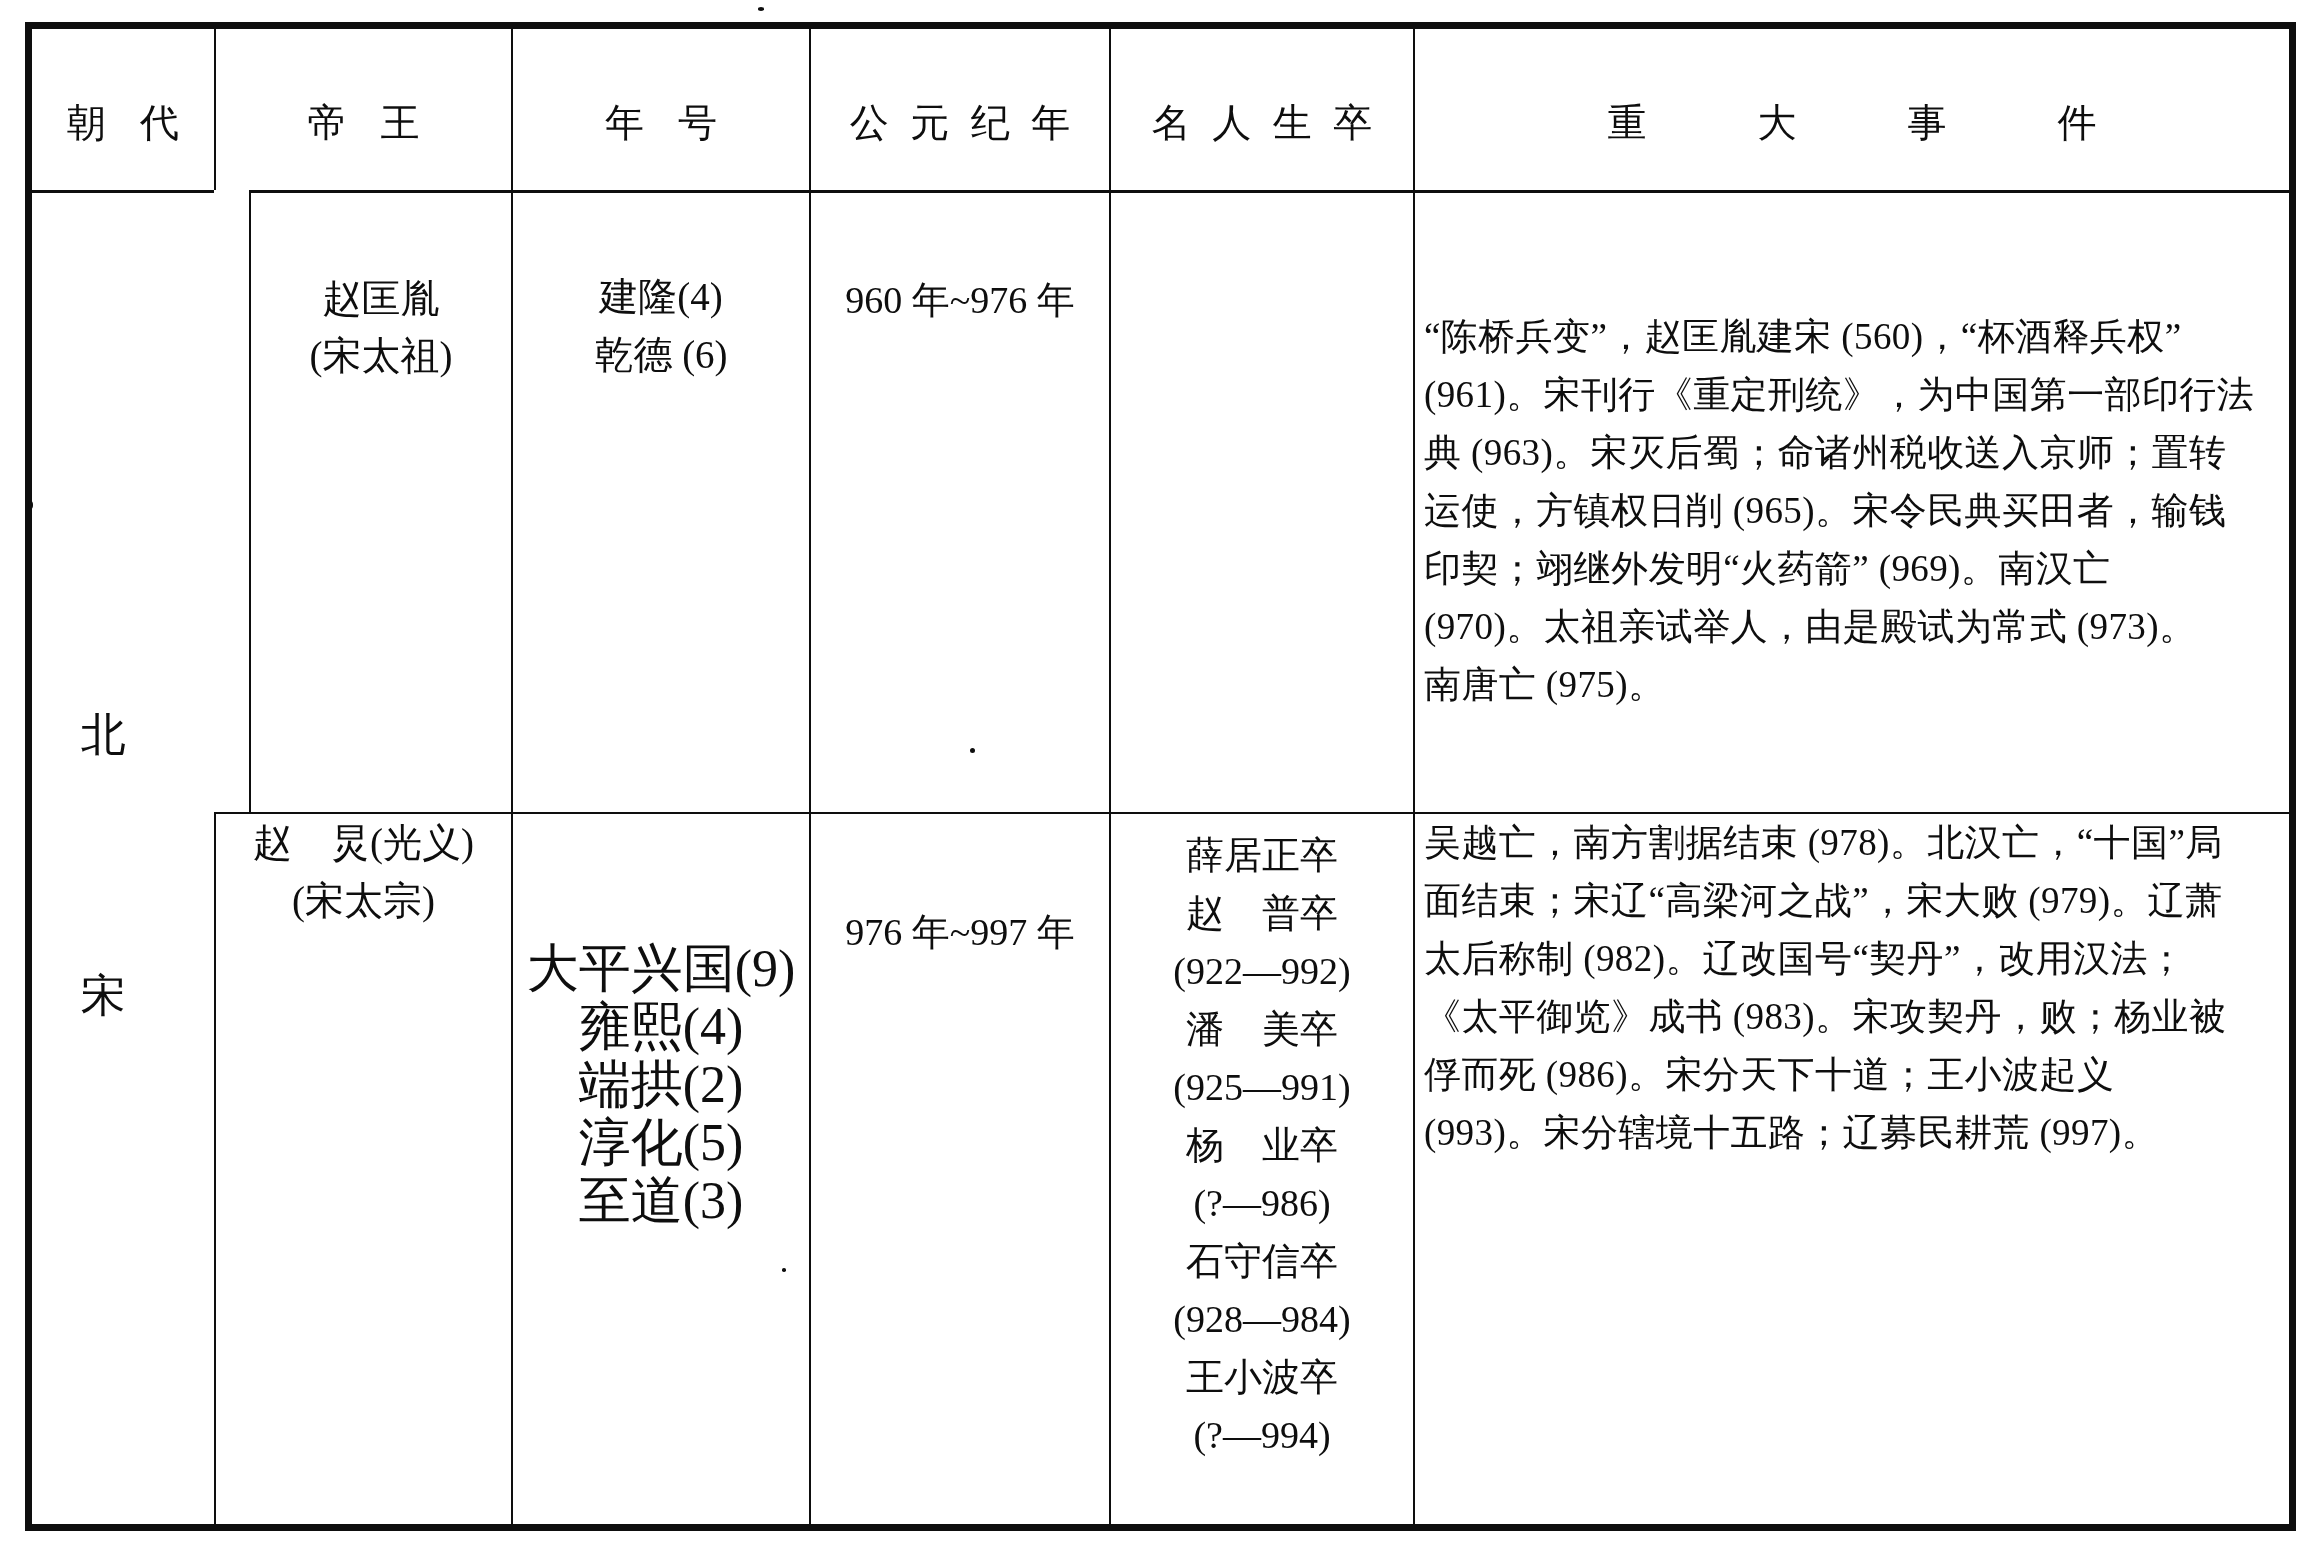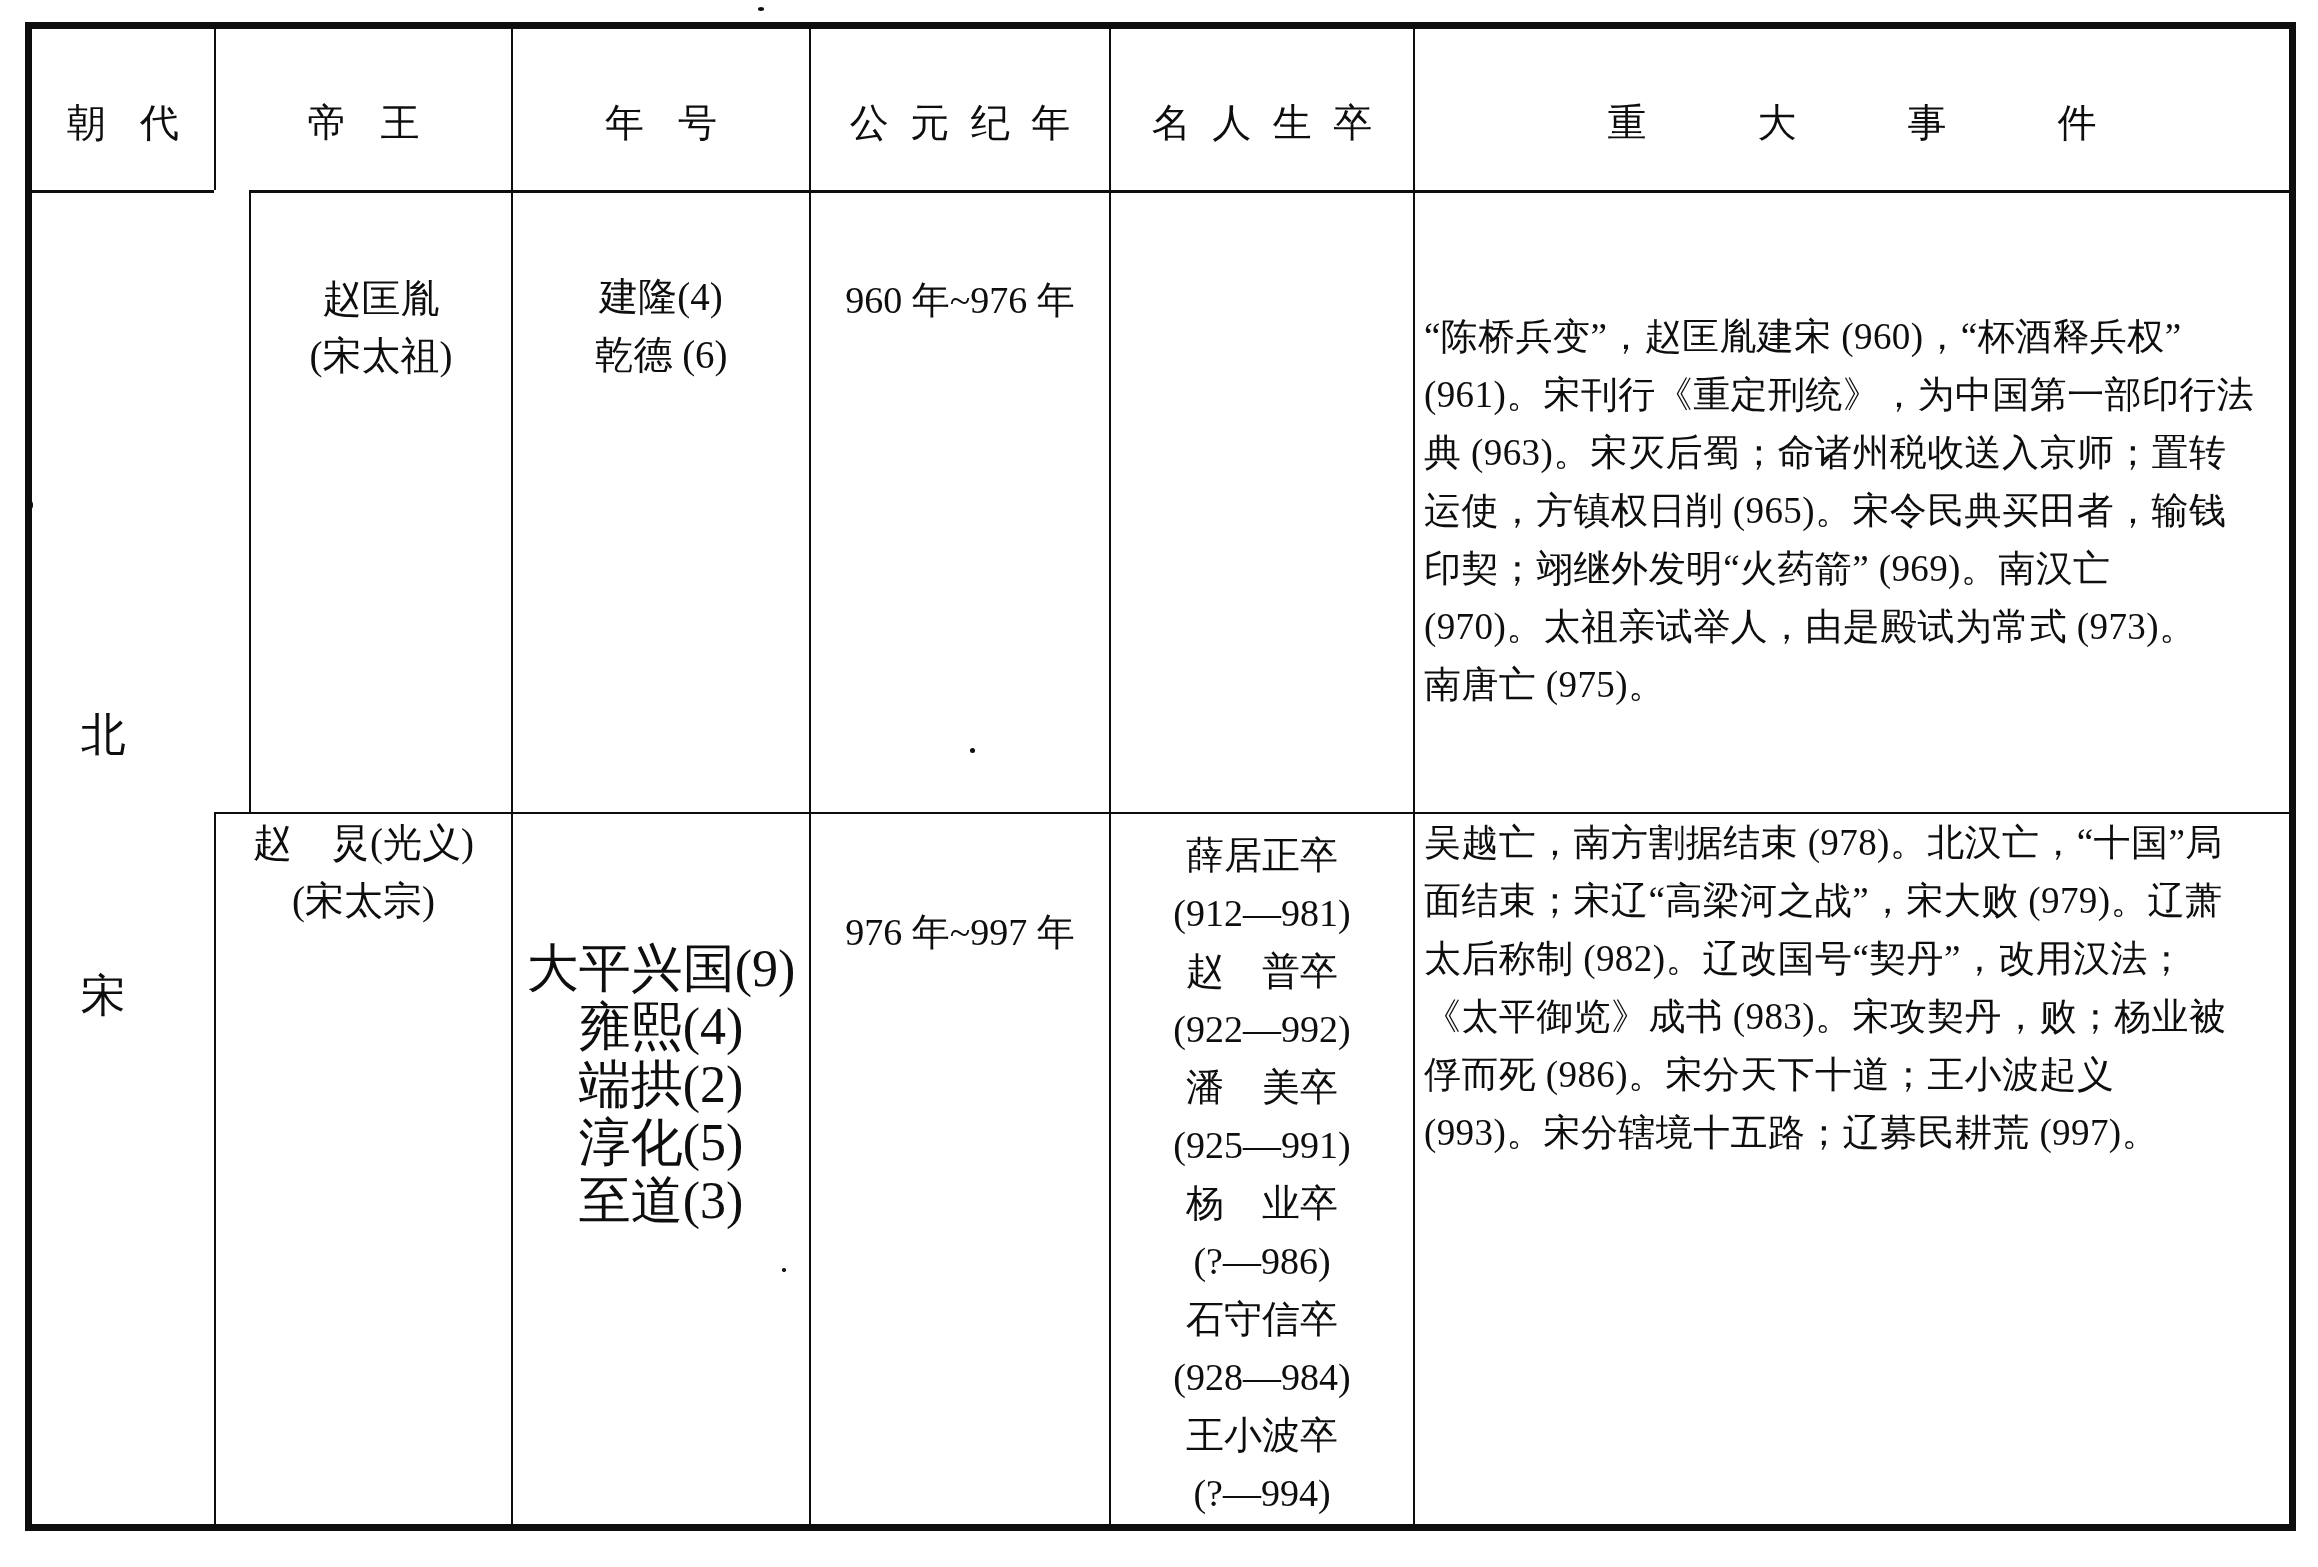--- a/index.html
+++ b/index.html
@@ -98,21 +98,21 @@
       </div>
     <div class="cell bl bt4 clist era1" style="grid-column:3;grid-row:2;">
         <div>建隆(4)</div>
         <div>乾德 (6)</div>
       </div>
     <div class="cell bl bt4 yrs1" style="grid-column:4;grid-row:2;">
       <span>960 年~976 年</span>
     </div>
     <div class="cell bl bt4" style="grid-column:5;grid-row:2;"></div>
     <div class="cell bl bt4 evt evt1" style="grid-column:6;grid-row:2;">
-        <div>“陈桥兵变”，赵匡胤建宋 (960)，“杯酒释兵权”</div>
+        <div>“陈桥兵变”，赵匡胤建宋 (560)，“杯酒释兵权”</div>
         <div>(961)。宋刊行《重定刑统》，为中国第一部印行法</div>
         <div>典 (963)。宋灭后蜀；命诸州税收送入京师；置转</div>
         <div>运使，方镇权日削 (965)。宋令民典买田者，输钱</div>
         <div>印契；翊继外发明“火药箭” (969)。南汉亡</div>
         <div>(970)。太祖亲试举人，由是殿试为常式 (973)。</div>
         <div>南唐亡 (975)。</div>
       </div>
 
     <div class="cell bl bt3 clist emp2" style="grid-column:2;grid-row:3;">
         <div>赵　炅(光义)</div>
@@ -123,21 +123,20 @@
         <div>雍熙(4)</div>
         <div>端拱(2)</div>
         <div>淳化(5)</div>
         <div>至道(3)</div>
       </div>
     <div class="cell bl bt3 yrs2" style="grid-column:4;grid-row:3;">
       <span>976 年~997 年</span>
     </div>
     <div class="cell bl bt3 not2" style="grid-column:5;grid-row:3;">
         <div>薛居正卒</div>
-        <div>(912—981)</div>
         <div>赵　普卒</div>
         <div>(922—992)</div>
         <div>潘　美卒</div>
         <div>(925—991)</div>
         <div>杨　业卒</div>
         <div>(?—986)</div>
         <div>石守信卒</div>
         <div>(928—984)</div>
         <div>王小波卒</div>
         <div>(?—994)</div>

